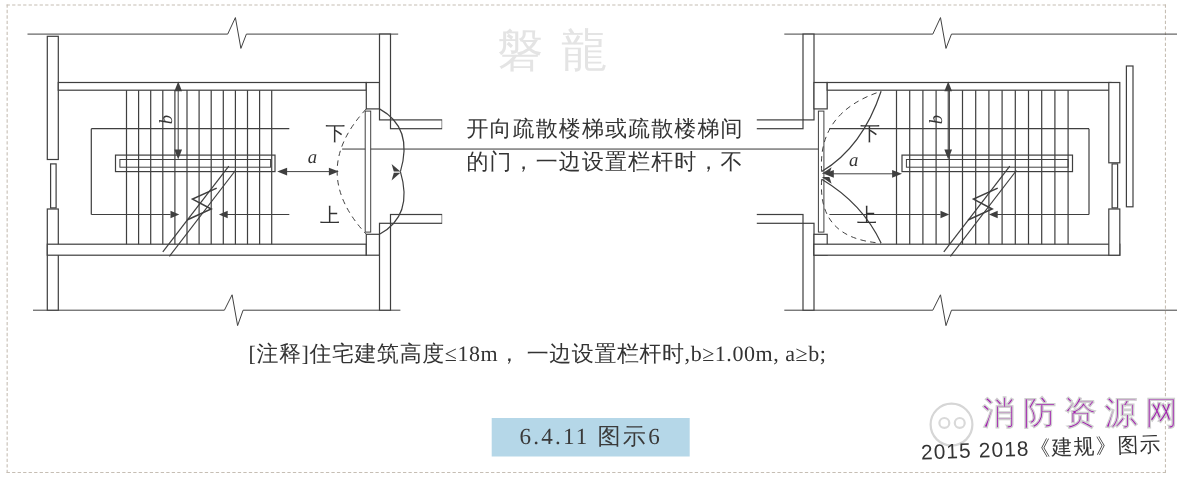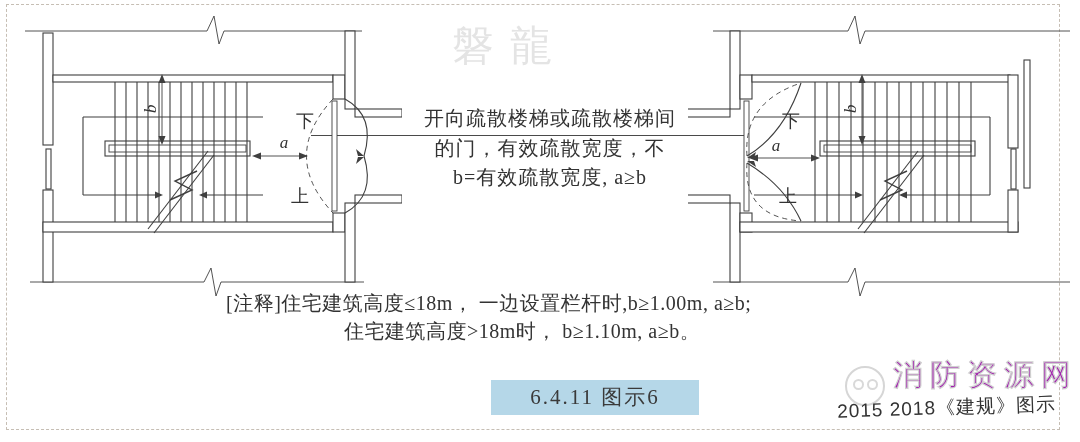--- a/index.html
+++ b/index.html
@@ -22,28 +22,28 @@
   .plan .thin{stroke-width:0.9;}
   .plan .dash{stroke-dasharray:5 4;}
   .plan polygon{fill:#3f3f3f;stroke:none;}
   .plan text{fill:#333;font-family:"Liberation Serif","DejaVu Serif",serif;}
   .leader{position:absolute;left:311px;top:135px;width:437px;height:1px;background:#4a4a4a;}
   .annotation{
     position:absolute;left:399px;top:104px;width:302px;
     font-size:20px;line-height:29.5px;text-align:center;letter-spacing:1px;color:#333;font-family:Liberation Serif, serif;
   }
   .note{
-    position:absolute;left:226px;top:289px;width:720px;
+    position:absolute;left:226px;top:308px;width:720px;
     font-size:20px;line-height:28px;color:#333;letter-spacing:0.5px;
   }
   .note .indent{padding-left:118px;}
   .badge{
-    position:absolute;left:447px;top:380px;width:208px;height:35px;
+    position:absolute;left:447px;top:380px;width:180px;height:35px;
     background:#b5d7e8;color:#3a3a3a;font-size:21px;line-height:35px;
-    text-align:center;letter-spacing:2px;margin-left:44px;
+    text-align:center;letter-spacing:2px;
   }
   .caption{
     position:absolute;left:828px;top:395px;width:228px;text-align:right;
     font-size:19px;color:#333;transform:rotate(-2deg);letter-spacing:1px;
     font-family:"Liberation Sans","DejaVu Sans",sans-serif;
   }
   .wm-site{
     position:absolute;left:893px;top:355px;font-size:30px;letter-spacing:7px;
     color:#a21caf;-webkit-text-stroke:1.2px #cfcfcf;white-space:nowrap;
     font-family:Liberation Mono, monospace;
@@ -223,27 +223,25 @@
     <path class="dash thin" d="M59,153 Q55,207 113,211"></path>
     <polygon points="59,148 68,142 66,148"></polygon>
     <polygon points="59,151 68,157 66,151"></polygon>
   </g>
   <text x="103" y="117" font-size="18" text-anchor="middle">下</text>
   <text x="100" y="192" font-size="18" text-anchor="middle">上</text>
 </svg>
 
 <div class="annotation">
   <div>开向疏散楼梯或疏散楼梯间</div>
-  <div>的门，有效疏散宽度，不</div>
-  <div>b=有效疏散宽度, a≥b</div>
+  <div>的门，一边设置栏杆时，不</div>
 </div>
 
 <div class="note">
   <div>[注释]住宅建筑高度≤18m， 一边设置栏杆时,b≥1.00m, a≥b;</div>
-  <div class="indent">住宅建筑高度&gt;18m时， b≥1.10m, a≥b。</div>
 </div>
 
 <div class="badge">6.4.11 图示6</div>
 
 <div class="wm-logo">
     <i class="l"></i>
     <i class="r"></i>
   </div>
 <div class="wm-site">消防资源网</div>
 

